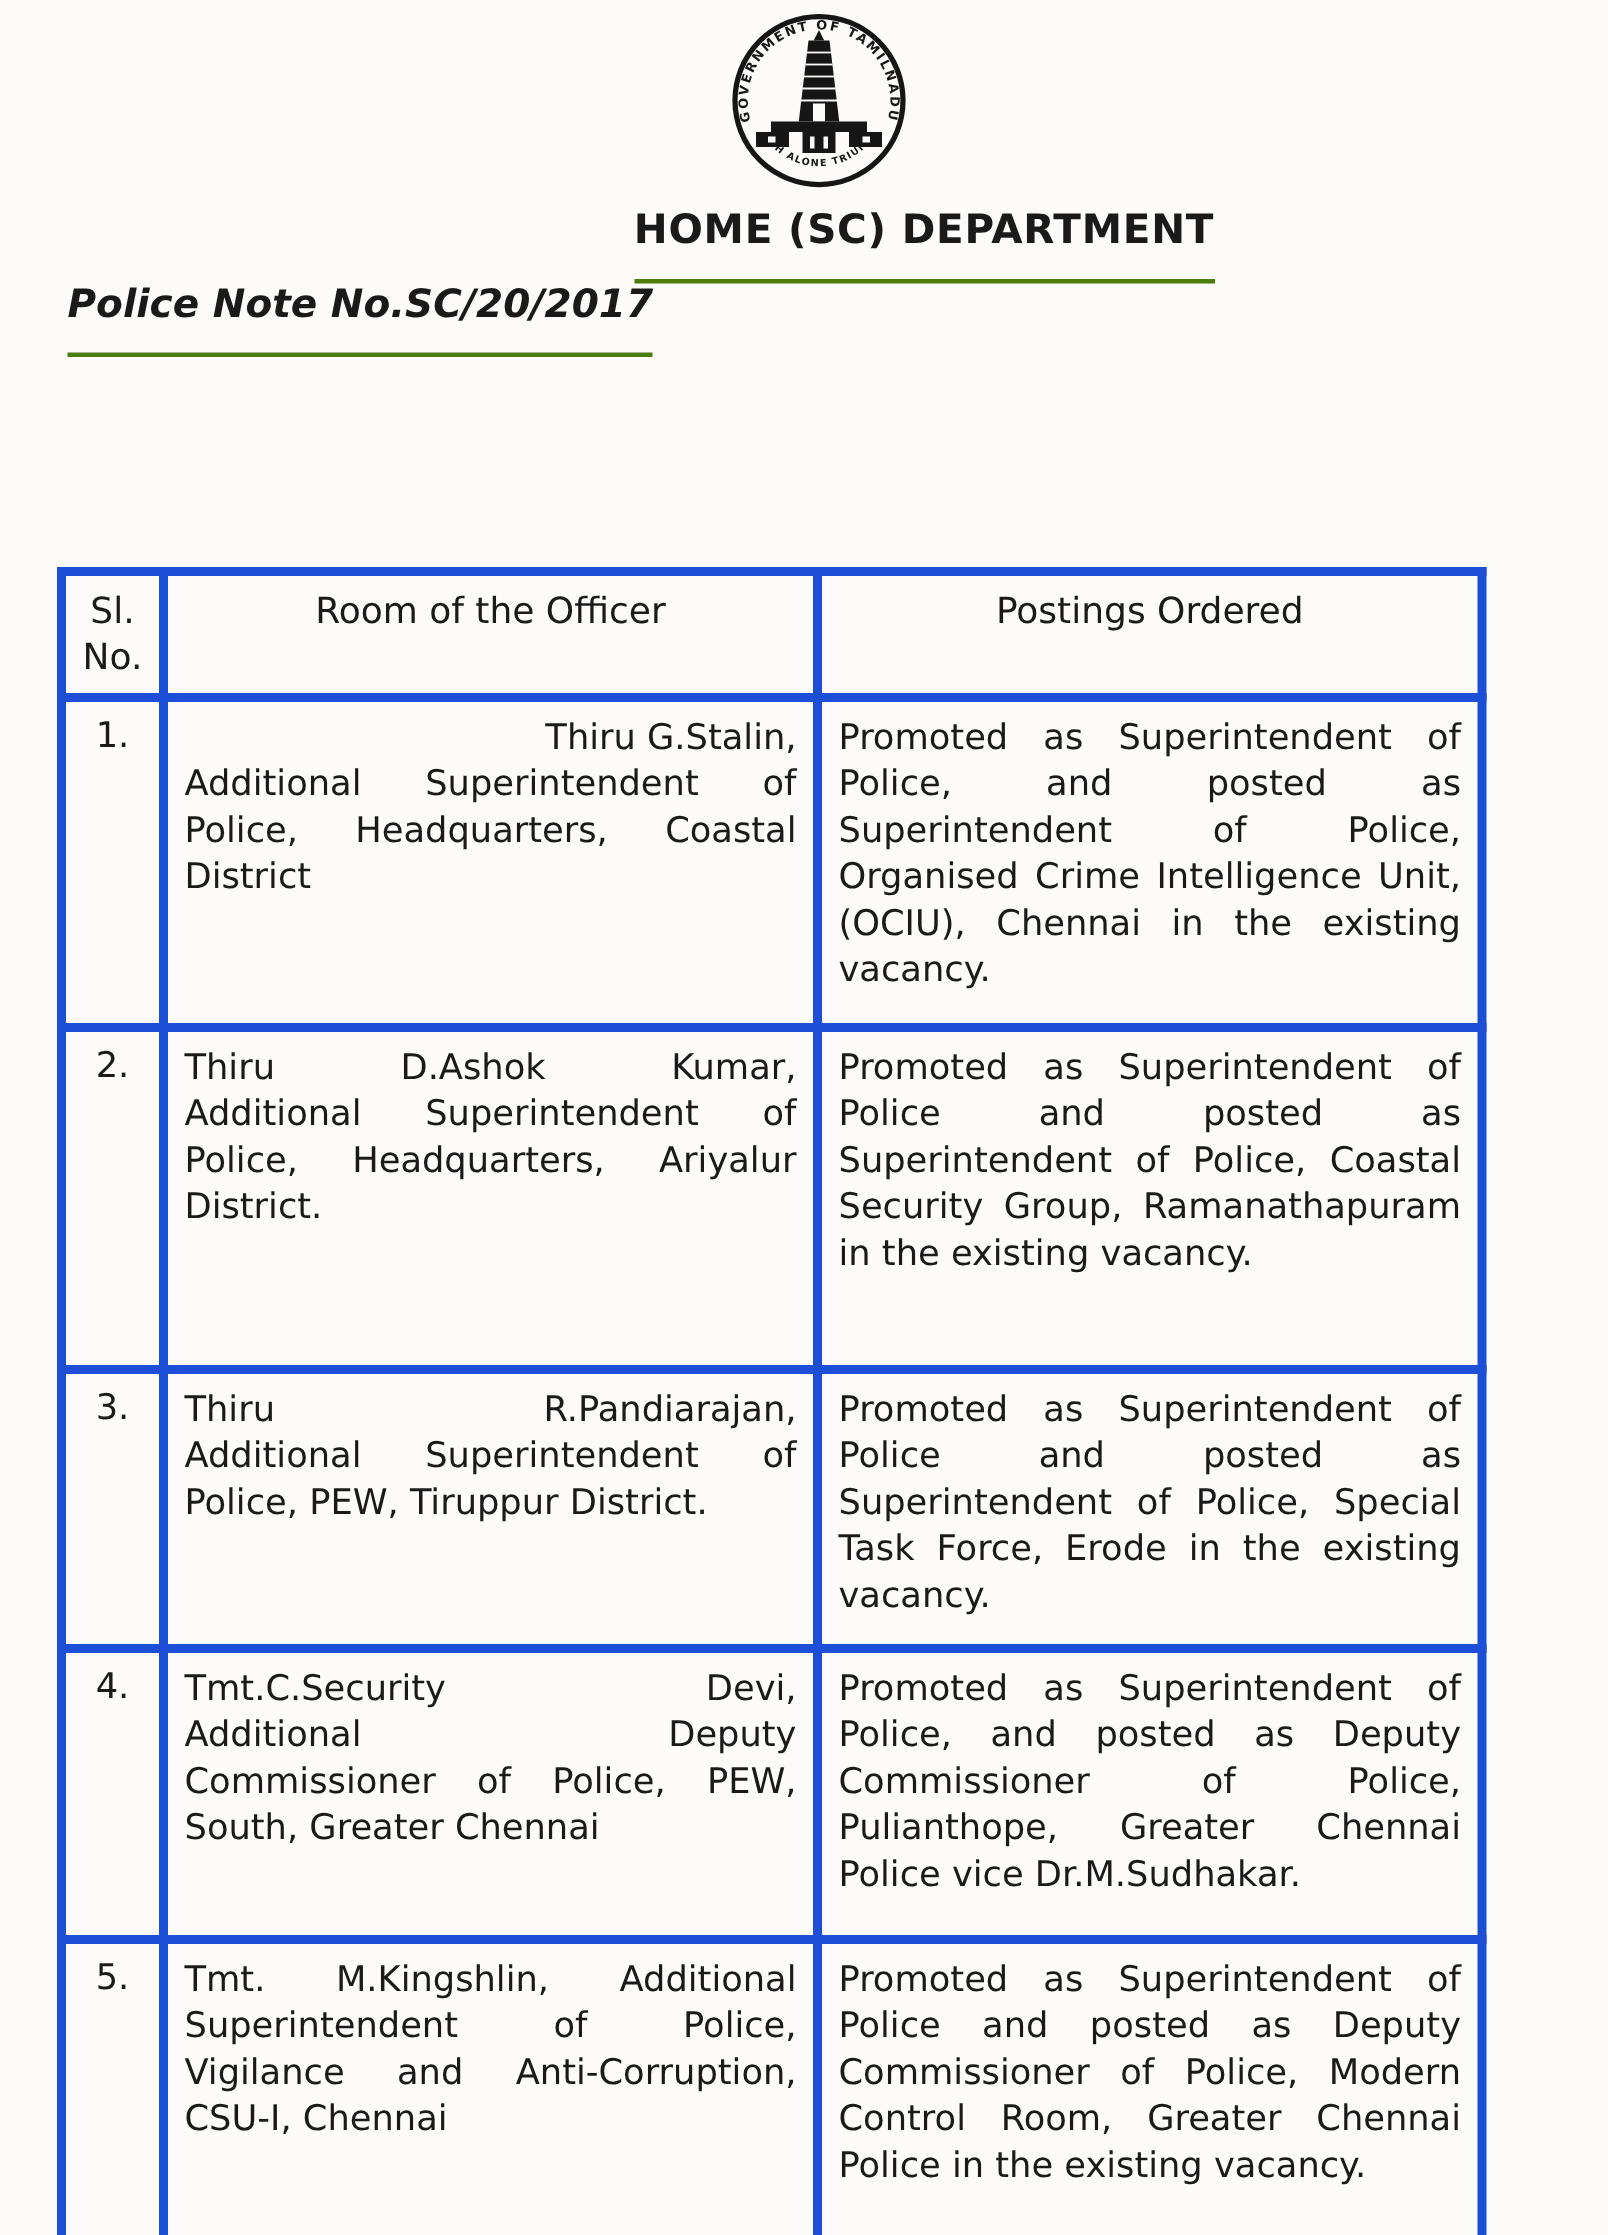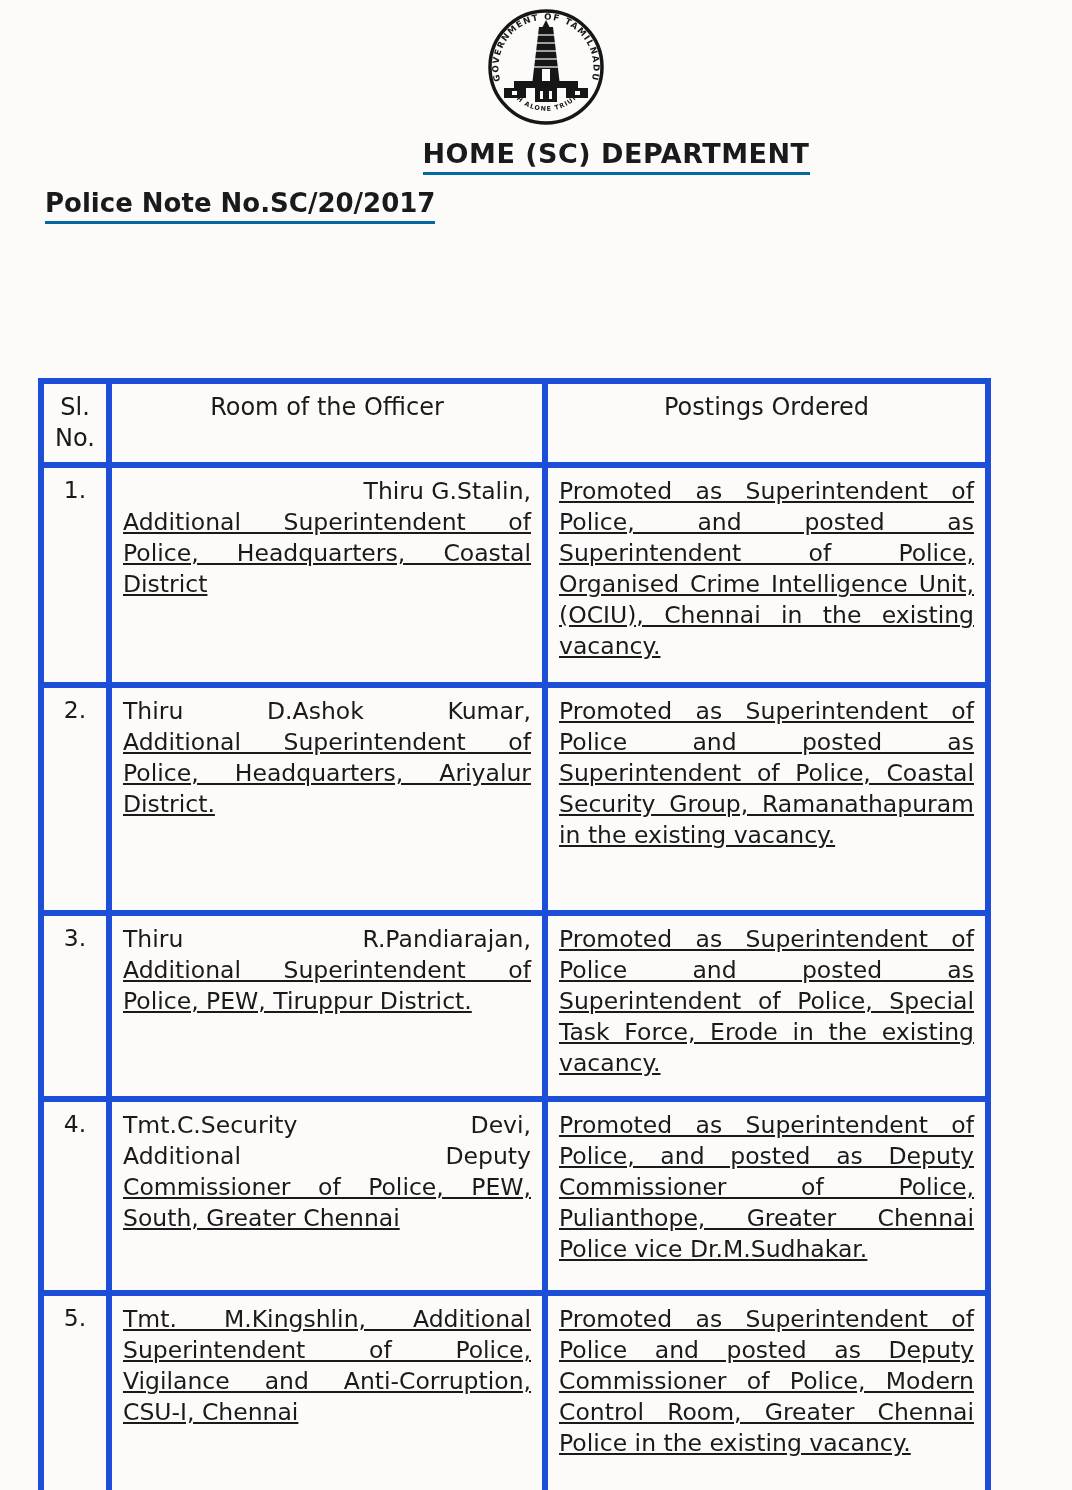--- a/index.html
+++ b/index.html
@@ -28,29 +28,30 @@
     top: 138px;
     left: 150px;
     width: 932px;
     text-align: center;
     font-size: 27px;
     font-weight: bold;
     letter-spacing: 0.5px;
     white-space: nowrap;
   }
   .u {
-    border-bottom: 3px solid #0369a1;
-    padding-bottom: 3px;
+    border-bottom: 3px solid #4d7c0f;
+    padding-bottom: 17px;
   }
   .note-number {
     position: absolute;
     left: 45px;
     top: 188px;
     font-size: 26px;
     font-weight: bold;
+    font-style: italic;
   }
   .date {
     position: absolute;
     left: 788px;
     top: 194px;
     font-size: 26px;
     font-weight: bold;
   }
   .intro {
     position: absolute;
@@ -79,21 +80,21 @@
   }
   .doc-table th {
     font-weight: normal;
     font-size: 24px;
     text-align: center;
     height: 46px;
     line-height: 31px;
   }
   .sl-cell { text-align: center; }
   .line { line-height: 31px; }
-  .line.flow { text-align: justify; text-decoration: underline; }
+  .line.flow { text-align: justify; }
   .line.stretch { text-align: justify; text-align-last: justify; }
   .line.plain { text-align: right; }
   .doc-table tbody tr:nth-child(1) td { height: 198px; }
   .doc-table tbody tr:nth-child(2) td { height: 206px; }
   .doc-table tbody tr:nth-child(3) td { height: 164px; }
   .doc-table tbody tr:nth-child(4) td { height: 172px; }
   .doc-table tbody tr:nth-child(5) td { height: 186px; }
 </style>
 </head>
 <body>

